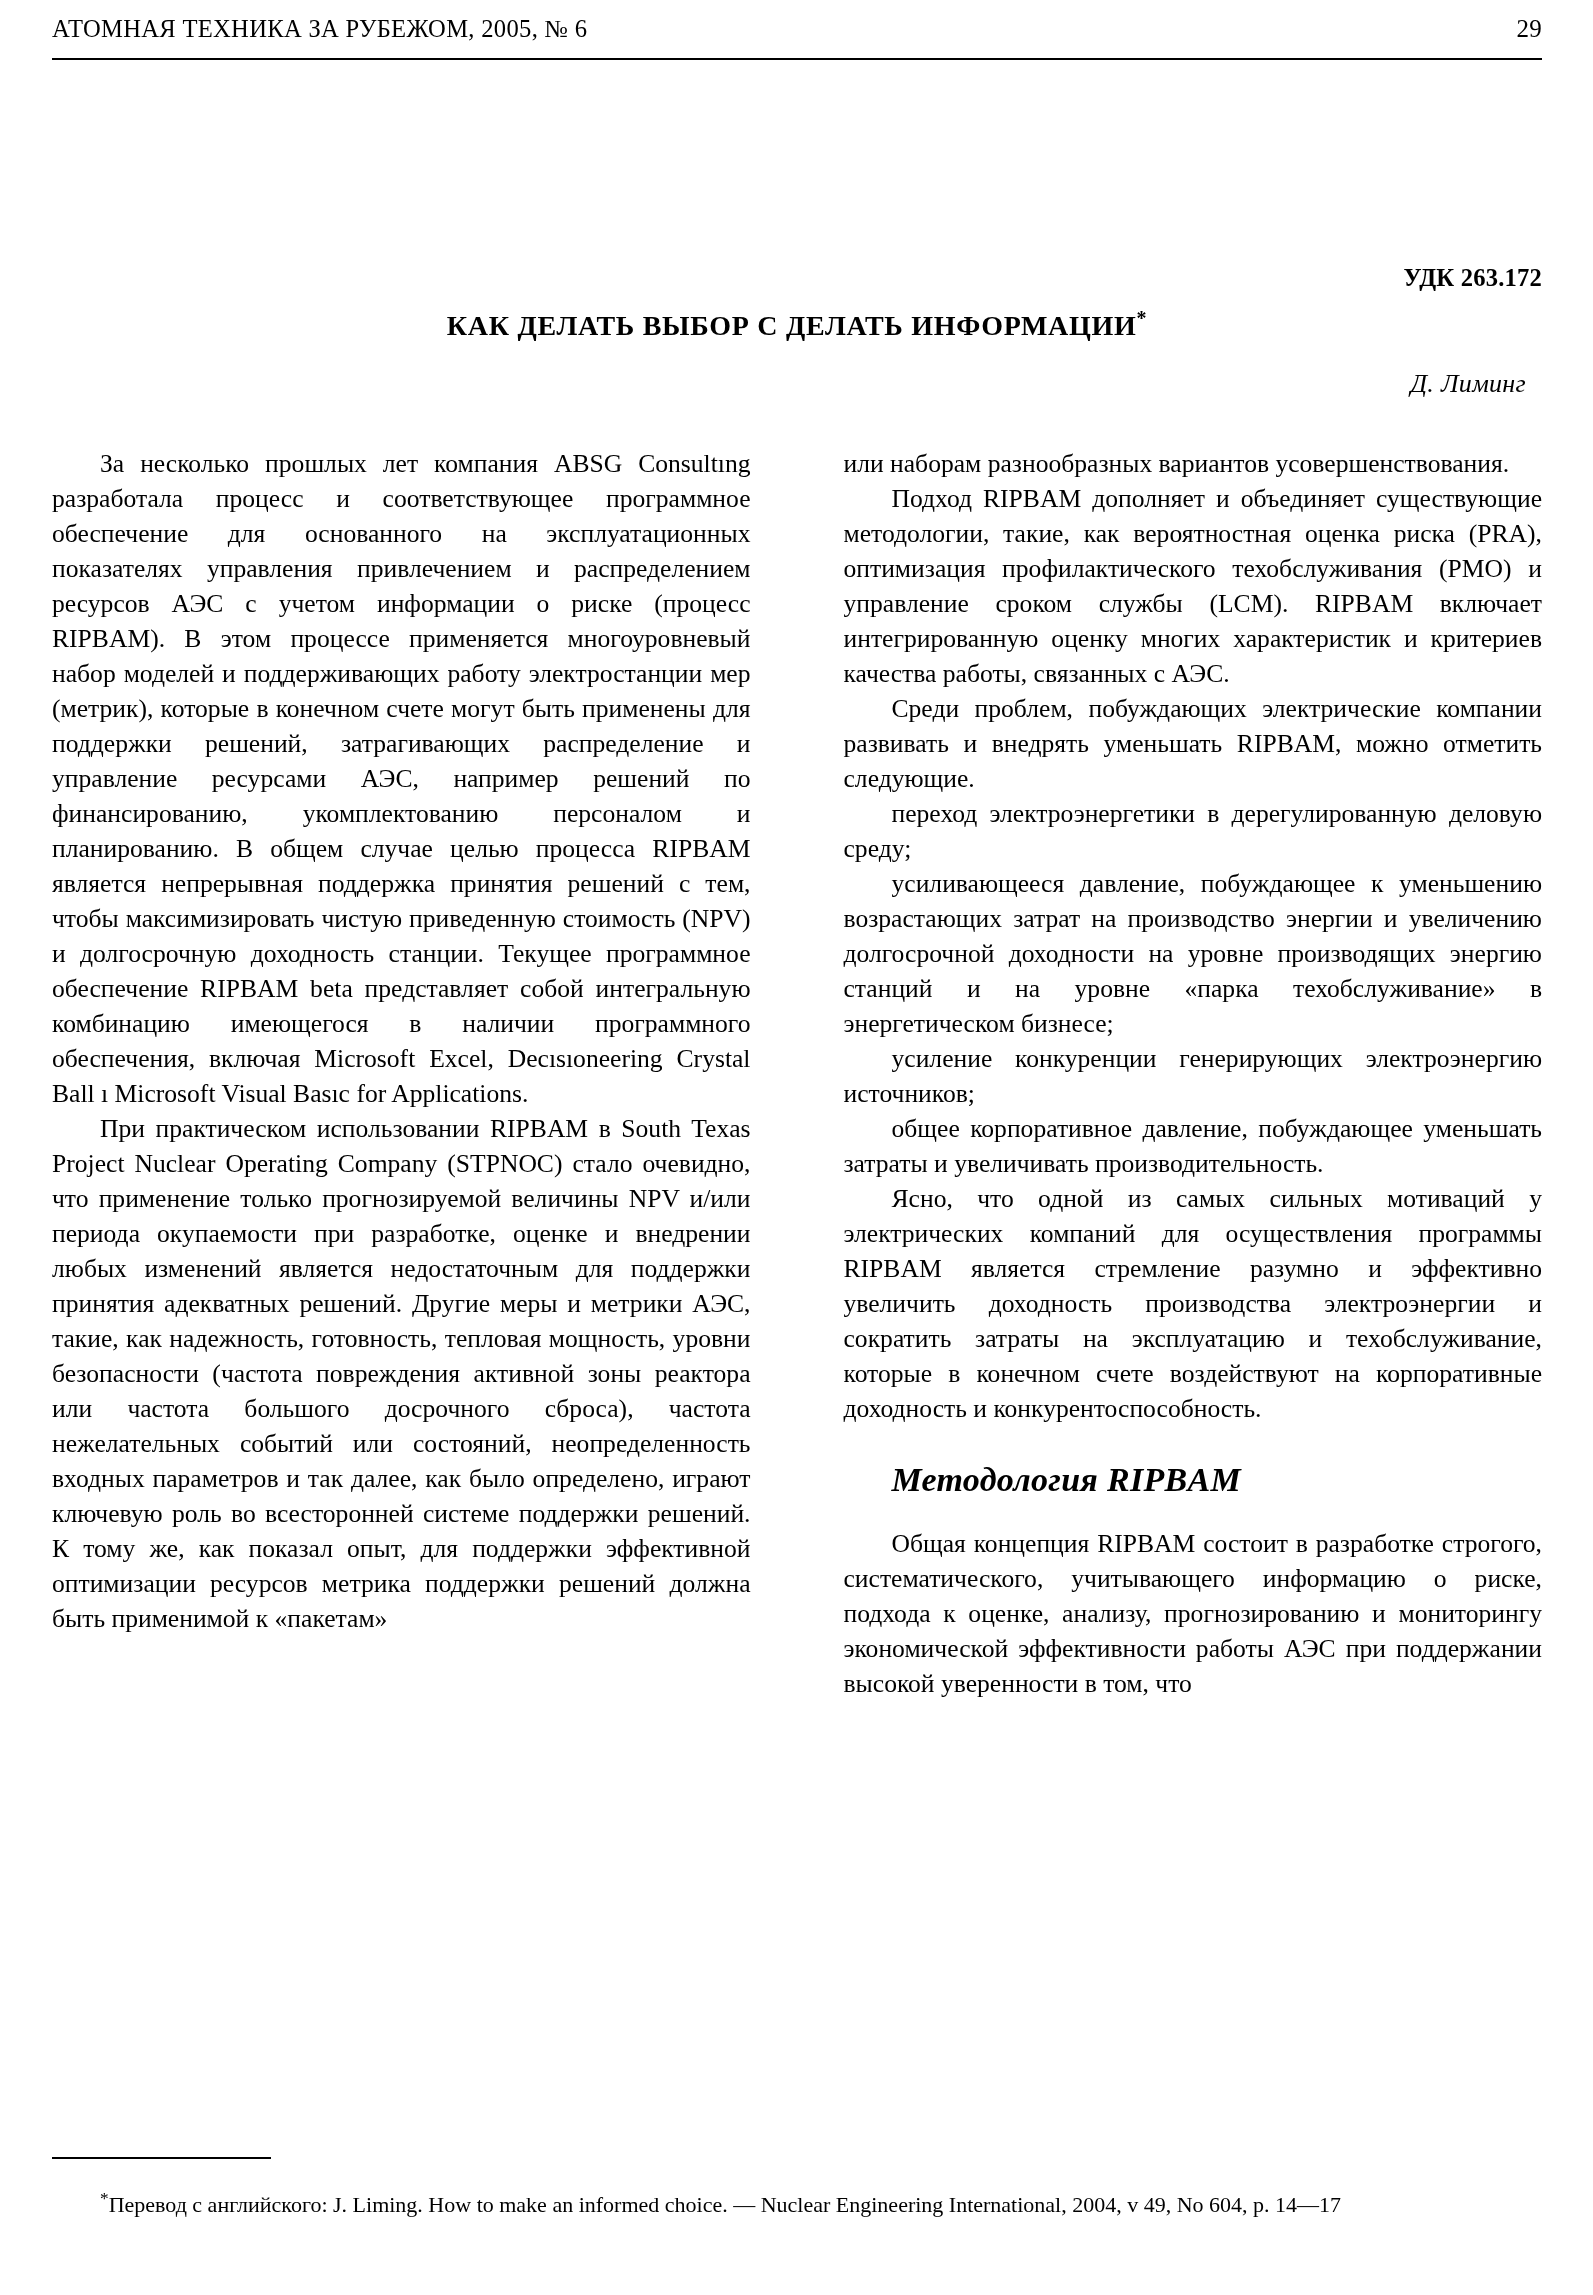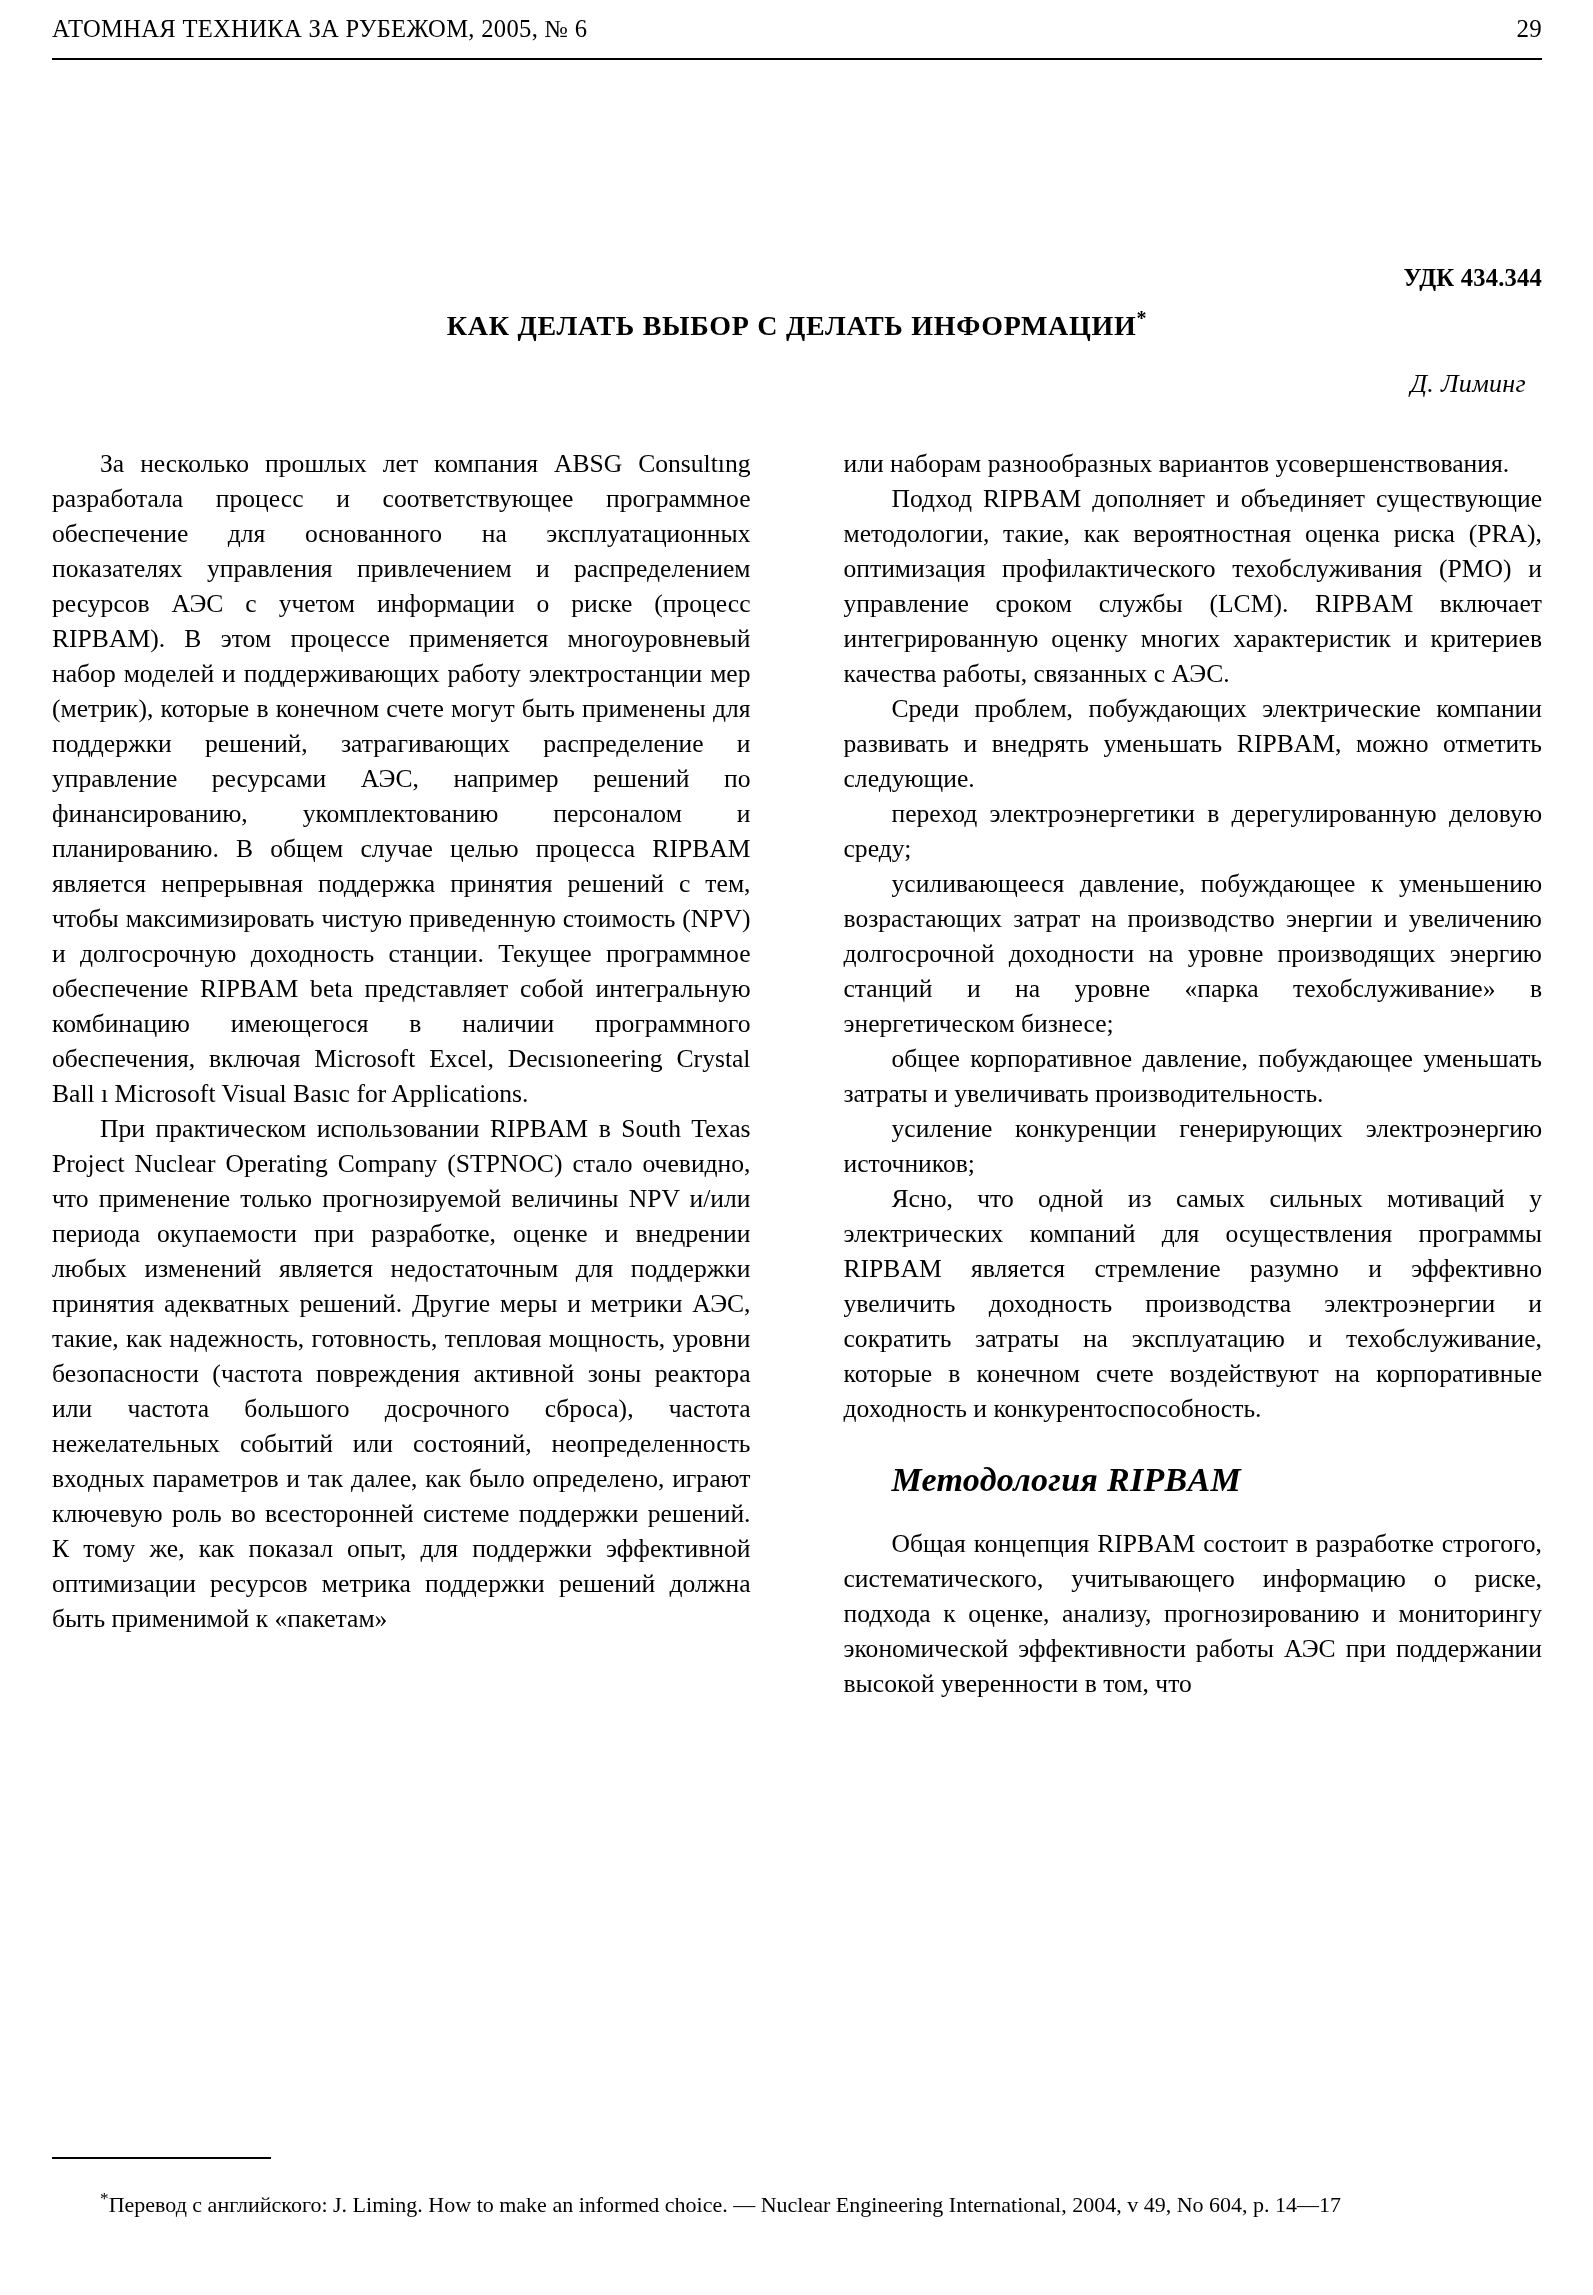--- a/index.html
+++ b/index.html
@@ -144,41 +144,41 @@
 <body>
 
 <div class="page">
 
   <div class="runhead">
     <span class="journal">АТОМНАЯ ТЕХНИКА ЗА РУБЕЖОМ, 2005, № 6</span>
     <span class="pageno">29</span>
   </div>
   <div class="runhead-rule"></div>
 
-  <div class="udk">УДК 434.344</div>
+  <div class="udk">УДК 263.172</div>
   <div class="title">
     <span>КАК ДЕЛАТЬ ВЫБОР С ДЕЛАТЬ ИНФОРМАЦИИ</span><span class="fn-mark">*</span>
   </div>
   <div class="author">Д. Лиминг</div>
 
   <div class="columns">
 
     <div class="col">
       <p class="body">За несколько прошлых лет компания ABSG Consultıng разработала процесс и соответствующее программное обеспечение для основанного на эксплуатационных показателях управления привлечением и распределением ресурсов АЭС с учетом информации о риске (процесс RIPBAM). В этом процессе применяется многоуровневый набор моделей и поддерживающих работу электростанции мер (метрик), которые в конечном счете могут быть применены для поддержки решений, затрагивающих распределение и управление ресурсами АЭС, например решений по финансированию, укомплектованию персоналом и планированию. В общем случае целью процесса RIPBAM является непрерывная поддержка принятия решений с тем, чтобы максимизировать чистую приведенную стоимость (NPV) и долгосрочную доходность станции. Текущее программное обеспечение RIPBAM beta представляет собой интегральную комбинацию имеющегося в наличии программного обеспечения, включая Microsoft Excel, Decısıoneering Crystal Ball ı Microsoft Visual Basıc for Applications.</p>
       <p class="body">При практическом использовании RIPBAM в South Texas Project Nuclear Operating Company (STPNOC) стало очевидно, что применение только прогнозируемой величины NPV и/или периода окупаемости при разработке, оценке и внедрении любых изменений является недостаточным для поддержки принятия адекватных решений. Другие меры и метрики АЭС, такие, как надежность, готовность, тепловая мощность, уровни безопасности (частота повреждения активной зоны реактора или частота большого досрочного сброса), частота нежелательных событий или состояний, неопределенность входных параметров и так далее, как было определено, играют ключевую роль во всесторонней системе поддержки решений. К тому же, как показал опыт, для поддержки эффективной оптимизации ресурсов метрика поддержки решений должна быть применимой к «пакетам»</p>
     </div>
 
     <div class="col">
       <p class="body noindent">или наборам разнообразных вариантов усовершенствования.</p>
       <p class="body">Подход RIPBAM дополняет и объединяет существующие методологии, такие, как вероятностная оценка риска (PRA), оптимизация профилактического техобслуживания (PMO) и управление сроком службы (LCM). RIPBAM включает интегрированную оценку многих характеристик и критериев качества работы, связанных с АЭС.</p>
       <p class="body">Среди проблем, побуждающих электрические компании развивать и внедрять уменьшать RIPBAM, можно отметить следующие.</p>
       <p class="body">переход электроэнергетики в дерегулированную деловую среду;</p>
       <p class="body">усиливающееся давление, побуждающее к уменьшению возрастающих затрат на производство энергии и увеличению долгосрочной доходности на уровне производящих энергию станций и на уровне «парка техобслуживание» в энергетическом бизнесе;</p>
+      <p class="body">усиление конкуренции генерирующих электроэнергию источников;</p>
       <p class="body">общее корпоративное давление, побуждающее уменьшать затраты и увеличивать производительность.</p>
-      <p class="body">усиление конкуренции генерирующих электроэнергию источников;</p>
       <p class="body">Ясно, что одной из самых сильных мотиваций у электрических компаний для осуществления программы RIPBAM является стремление разумно и эффективно увеличить доходность производства электроэнергии и сократить затраты на эксплуатацию и техобслуживание, которые в конечном счете воздействуют на корпоративные доходность и конкурентоспособность.</p>
       <div class="subhead">Методология RIPBAM</div>
       <p class="body">Общая концепция RIPBAM состоит в разработке строгого, систематического, учитывающего информацию о риске, подхода к оценке, анализу, прогнозированию и мониторингу экономической эффективности работы АЭС при поддержании высокой уверенности в том, что</p>
     </div>
 
   </div>
 
   <div class="fn-rule"></div>
   <div class="footnote">
     <span class="fn-mark">*</span><span>Перевод с английского: J. Liming. How to make an informed choice. — Nuclear Engineering International, 2004, v  49, No 604, p. 14—17</span>

